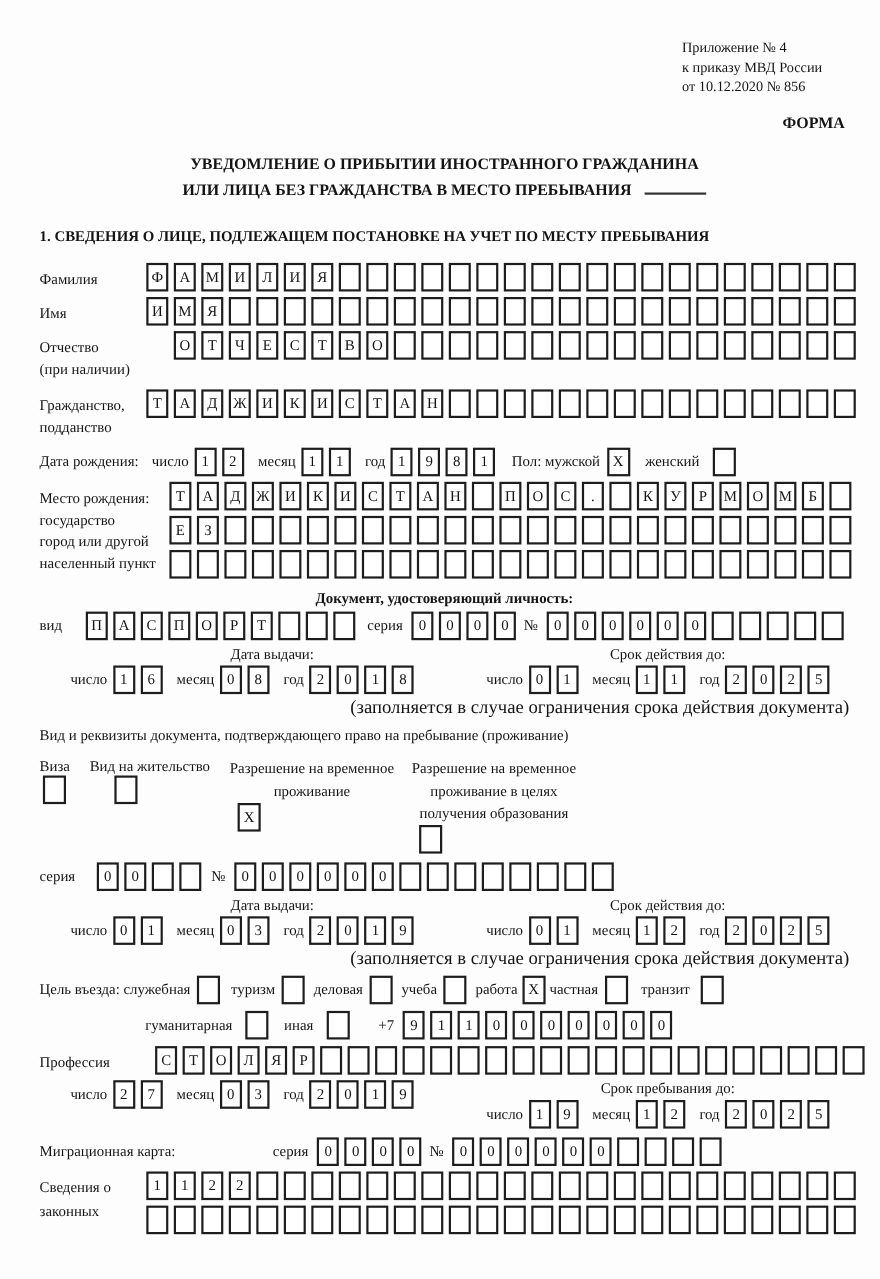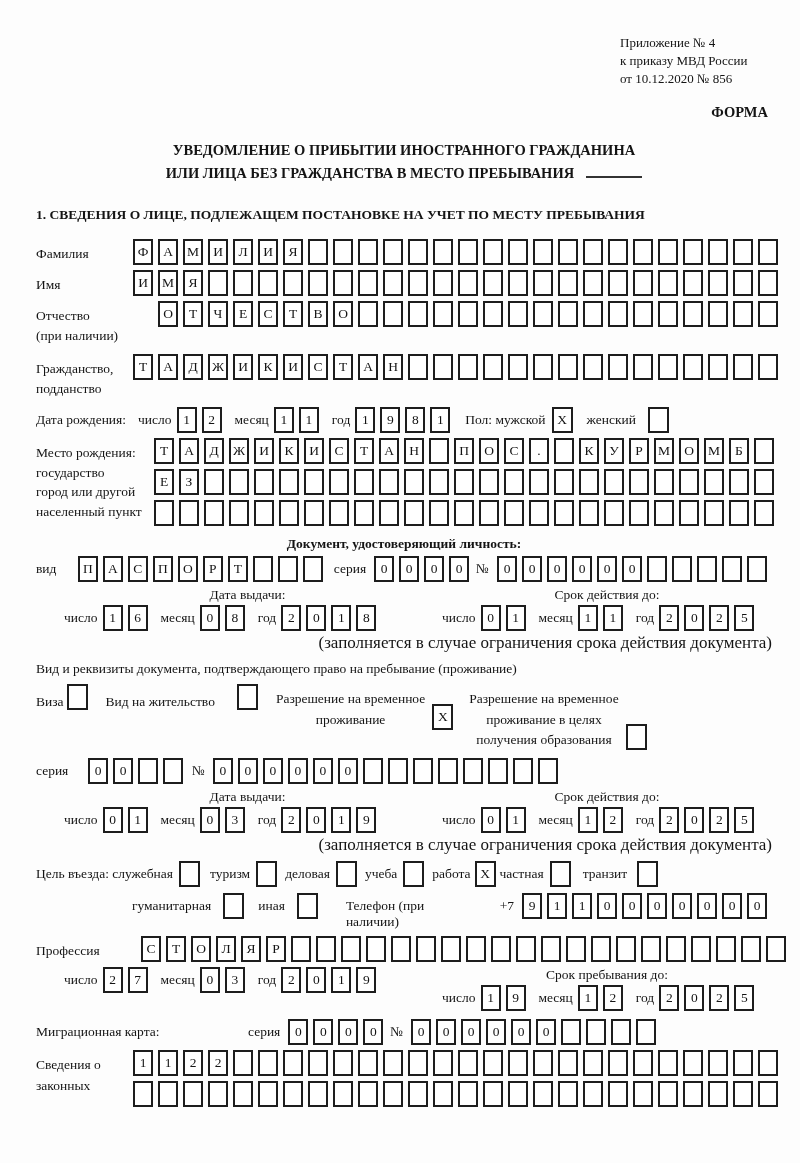--- a/index.html
+++ b/index.html
@@ -32,21 +32,21 @@
   .stack .boxes { margin-bottom:5px; }
   .dg { display:flex; align-items:center; }
   .dg-lbl { margin-right:5px; margin-left:8px; }
   .dg .dg-lbl:first-child { margin-left:0; }
   .dates-wrap { display:flex; justify-content:space-between; margin-top:4px; }
   .dates-col { display:flex; flex-direction:column; }
   .dates-header { text-align:center; margin-bottom:2px; }
   .fine-note { font-size:17px; text-align:right; margin-top:2px; margin-bottom:4px; }
   .center-bold { text-align:center; font-weight:bold; margin:4px 0 4px 0; }
   .intro { line-height:1.8; margin-top:4px; }
-  .pair { display:flex; align-items:flex-end; }
+  .pair { display:flex; align-items:flex-start;flex-direction:column; }
   .pair .txt { padding-top:5px; }
   .pair .chk { margin-left:7px; }
   .opt-col { display:flex; flex-direction:column; align-items:center; line-height:1.5; padding-top:5px; }
   .purpose-row { display:flex; align-items:flex-start; margin-bottom:6px; }
   .purpose-row .txt { padding-top:5px; }
   .purpose-row .chk { margin-left:6px; }
 </style>
 </head>
 <body>
 
@@ -526,21 +526,20 @@
     <span class="chk"></span>
     <span class="txt" style="margin-left:12px">транзит</span>
     <span class="chk" style="margin-left:10px"></span>
   </div>
 
   <div class="purpose-row" style="padding-left:96px">
     <span class="txt">гуманитарная</span>
     <span class="chk" style="margin-left:12px"></span>
     <span class="txt" style="margin-left:14px">иная</span>
     <span class="chk" style="margin-left:12px"></span>
-    <span class="txt" style="margin-left:28px">Телефон (при наличии)</span>
     <span class="txt" style="margin-left:26px">+7</span>
     <span class="boxes" style="margin-left:8px">
         <span class="cell">9</span>
         <span class="cell">1</span>
         <span class="cell">1</span>
         <span class="cell">0</span>
         <span class="cell">0</span>
         <span class="cell">0</span>
         <span class="cell">0</span>
         <span class="cell">0</span>

